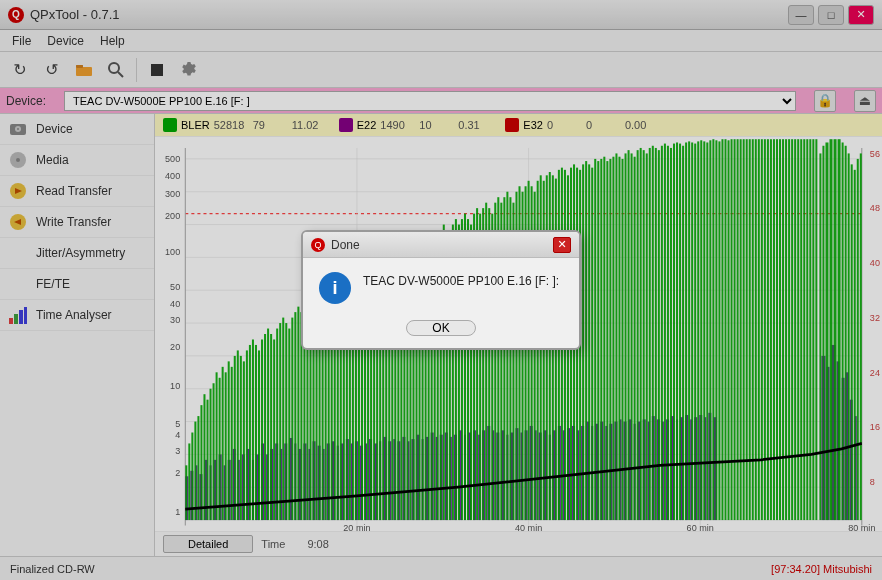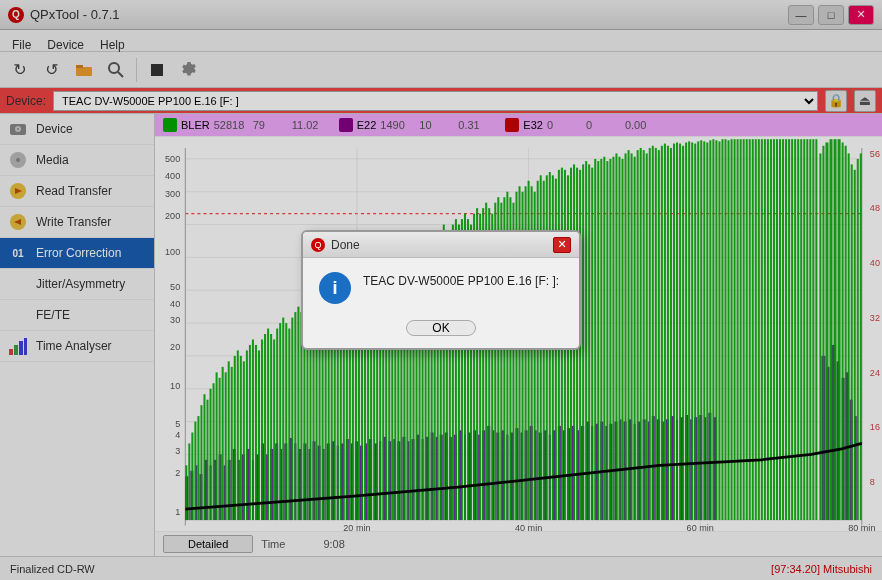--- a/index.html
+++ b/index.html
@@ -52,22 +52,22 @@
       cursor: pointer;
       color: #333;
     }
     .title-btn.close-btn { background: #e05; color: white; }
 
     
     #menu-bar {
       height: 22px;
       background: #f0f0f0;
       display: flex;
-      align-items: flex-start;
-      padding: 6px 4px;
+      align-items: center;
+      padding: 0 4px;
       border-bottom: 1px solid #ccc;
     }
     .menu-item {
       padding: 2px 8px;
       cursor: pointer;
       font-size: 12px;
       color: #333;
     }
 
     
@@ -92,26 +92,26 @@
     }
     .toolbar-separator {
       width: 1px; height: 24px;
       background: #ccc;
       margin: 0 2px;
     }
 
     
     #device-bar {
       height: 26px;
-      background: #ef4444;
+      background: #f9a8d4;
       display: flex;
       align-items: center;
       padding: 0 6px;
       border-bottom: 1px solid #ccc;
-      gap: 7px;
+      gap: 18px;
     }
     #device-bar label { font-size: 12px; color: #333; }
     #device-select {
       flex: 1;
       height: 20px;
       font-size: 11px;
       border: 1px solid #aaa;
       background: white;
       padding: 0 4px;
     }
@@ -168,21 +168,21 @@
       background: white;
       position: relative;
     }
 
     
     #legend-bar {
       display: flex;
       align-items: center;
       padding: 4px 8px;
       gap: 12px;
-      background: #f0abfc;
+      background: #fef9c3;
       border-bottom: 1px solid #eee;
       flex-wrap: wrap;
     }
     .legend-item {
       display: flex;
       align-items: center;
       gap: 4px;
       font-size: 11px;
     }
     .legend-color {
@@ -422,26 +422,20 @@
       <span>Read Transfer</span>
     </div>
     <div class="sidebar-item">
       <div class="sidebar-icon">
         <svg width="20" height="20" viewBox="0 0 20 20">
           <circle cx="10" cy="10" r="8" fill="#e8c040"></circle>
           <path d="M13 7 L6 10 L13 13 Z" fill="#c05000"></path>
         </svg>
       </div>
       <span>Write Transfer</span>
-    </div>
-    <div class="sidebar-item active">
-      <div class="sidebar-icon">
-        <span style="font-size:10px;font-weight:bold;color:white;">01</span>
-      </div>
-      <span>Error Correction</span>
     </div>
     <div class="sidebar-item">
       <div class="sidebar-icon"></div>
       <span>Jitter/Asymmetry</span>
     </div>
     <div class="sidebar-item">
       <div class="sidebar-icon"></div>
       <span>FE/TE</span>
     </div>
     <div class="sidebar-item">
@@ -892,21 +886,21 @@
         </g>
 
         <polyline points="30,340 100,335 200,328 300,320 400,310 500,300 540,298 600,295 650,290 680,285 700,280" fill="none" stroke="#000000" stroke-width="2.5"></polyline>
 
       </svg>
     </div>
 
     <div id="chart-controls">
       <button class="chart-control-btn">Detailed</button>
       <span class="time-label">Time</span>
-      <span class="time-label" style="margin-left:30px;">9:08</span>
+      <span class="time-label" style="margin-left:14px;">9:08</span>
     </div>
   </div>
 </div>
 
 <div id="status-bar">
   <div id="progress-area">
     <span>Finalized CD-RW</span>
   </div>
   <span id="status-right">[97:34.20]  Mitsubishi</span>
 </div>

